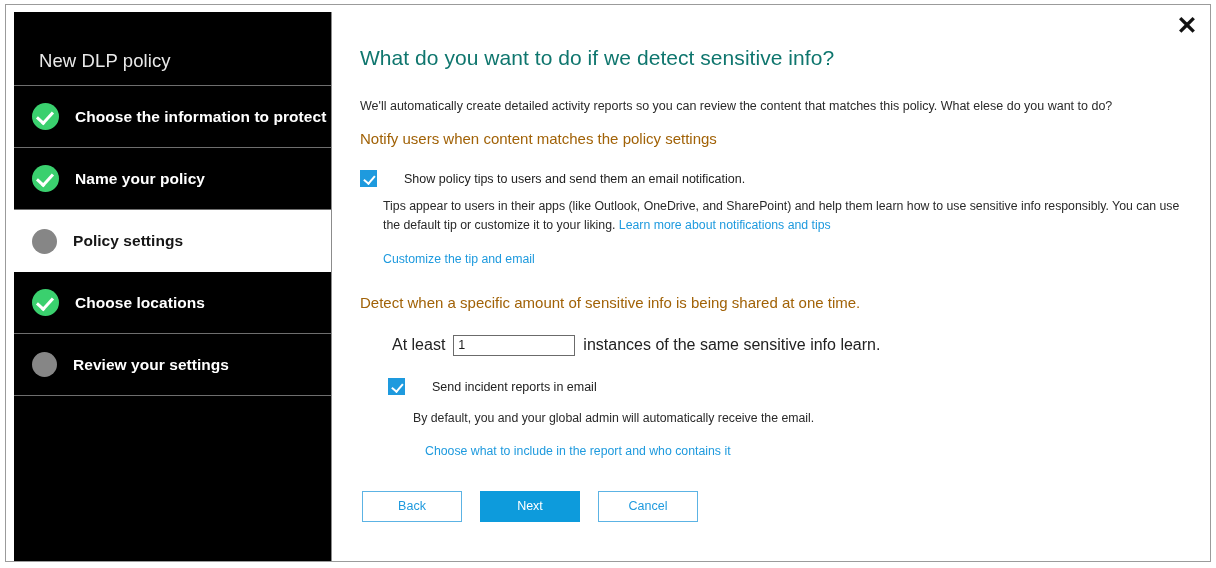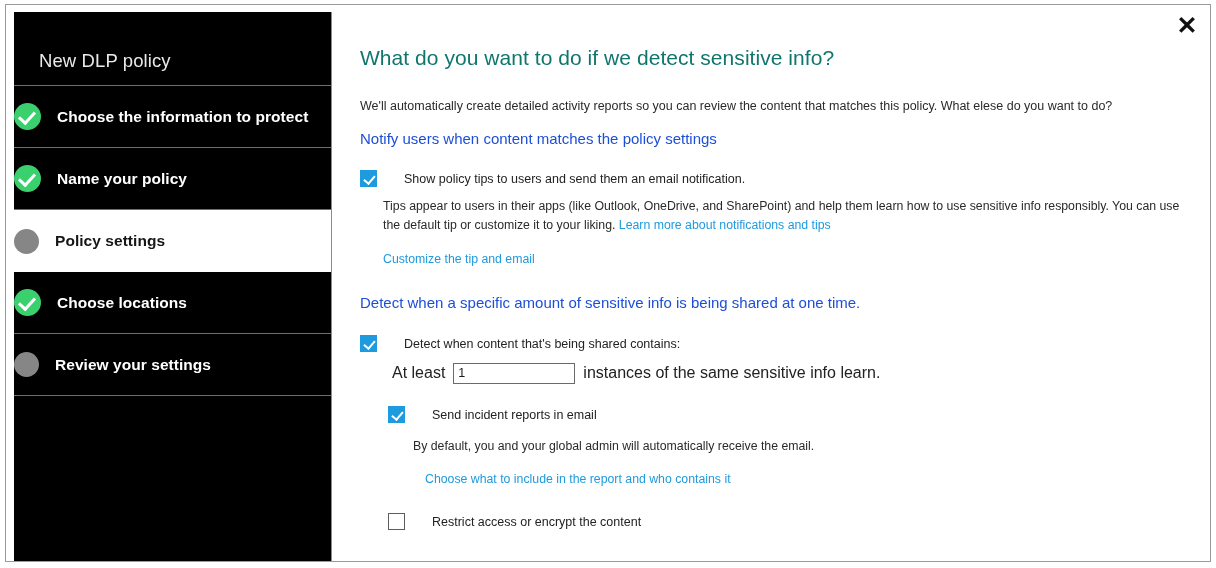--- a/index.html
+++ b/index.html
@@ -84,20 +84,21 @@
     color: #e9e9e9;
     font-size: 18.5px;
     letter-spacing: 0.1px;
     margin-top: 24px;
   }
 
   .rail-step {
     height: 62px;
     display: flex;
     align-items: center;
+    padding-left: 18px;
     box-sizing: border-box;
     border-bottom: 1px solid #6e6e6e;
     cursor: pointer;
   }
   .rail-step .step-label {
     font-size: 15.5px;
     font-weight: bold;
     color: #ffffff;
     letter-spacing: 0.05px;
     margin-left: 16px;
@@ -170,21 +171,21 @@
 
   .intro-line {
     font-size: 12.5px;
     color: #2a2a2a;
     margin: 0 0 14px 0;
     line-height: 1.35;
   }
 
   .section-heading {
     font-size: 15px;
-    color: #1d4ed8;
+    color: #a16207;
     margin: 0 0 22px 0;
     line-height: 1.3;
   }
   .section-heading.spaced-top {
     margin-top: 26px;
   }
 
   
   .check-row {
     display: flex;
@@ -382,48 +383,40 @@
         <span>Tips appear to users in their apps (like Outlook, OneDrive, and SharePoint) and help them learn how to use sensitive info responsibly. You can use the default tip or customize it to your liking.</span>
         <a class="link">Learn more about notifications and tips</a>
       </div>
 
       <div class="link-line">
         <a class="link">Customize the tip and email</a>
       </div>
 
       <p class="section-heading spaced-top">Detect when a specific amount of sensitive info is being shared at one time.</p>
 
-      <div class="check-row">
-        <span class="checkbox checked"></span>
-        <span class="check-text">Detect when content that's being shared contains:</span>
-      </div>
 
       <div class="amount-row">
         <span class="lead-label">At least</span>
         <input class="amount-input" type="text" value="1" style="">
         <span class="trail-label">instances of the same sensitive info learn.</span>
       </div>
 
       <div class="nested-group">
         <div class="check-row">
           <span class="checkbox checked"></span>
           <span class="check-text">Send incident reports in email</span>
         </div>
 
         <div class="help-block">By default, you and your global admin will automatically receive the email.</div>
 
         <div class="link-line">
           <a class="link">Choose what to include in the report and who contains it</a>
         </div>
       </div>
 
-      <div class="check-row restrict-row">
-        <span class="checkbox unchecked"></span>
-        <span class="check-text">Restrict access or encrypt the content</span>
-      </div>
 
       <div class="button-bar">
         <button class="btn secondary">Back</button>
         <button class="btn primary">Next</button>
         <button class="btn secondary">Cancel</button>
       </div>
 
     </div>
   </div>
 </div>

